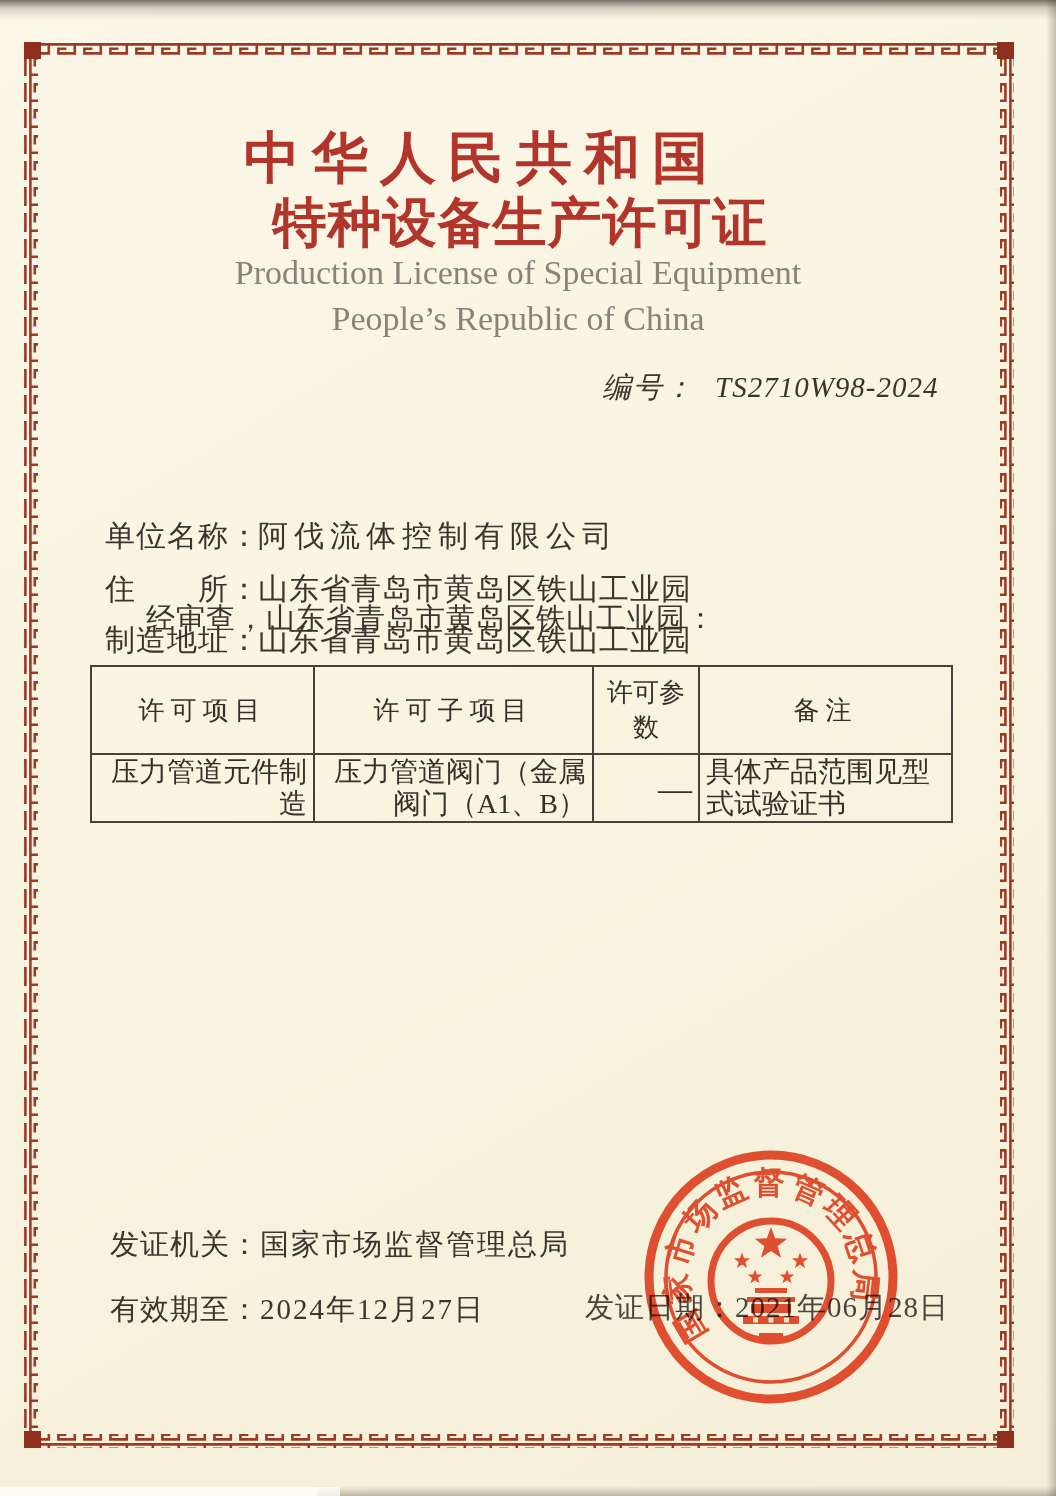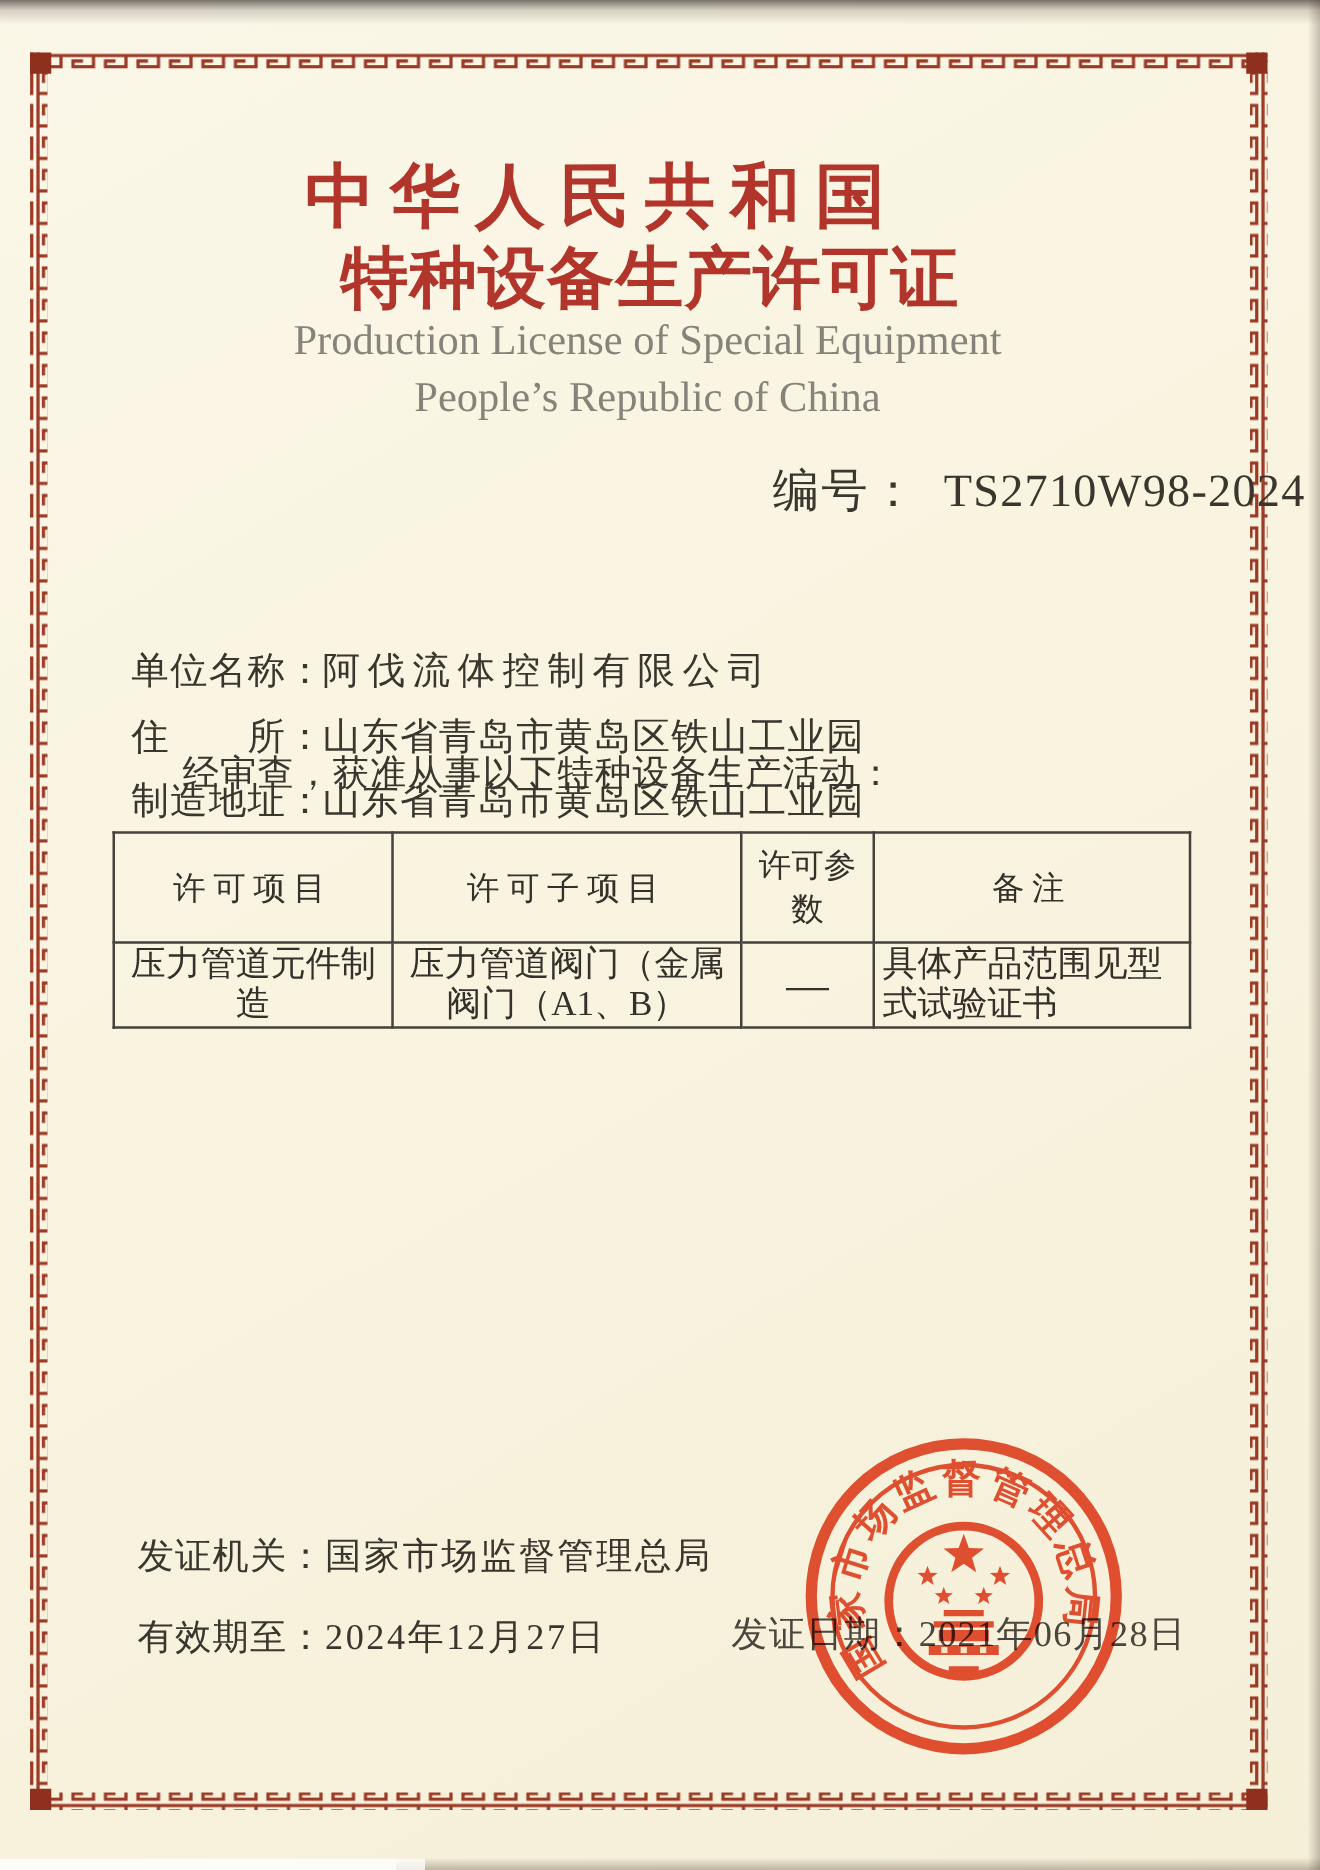--- a/index.html
+++ b/index.html
@@ -23,42 +23,42 @@
   .title-cn{left:0;width:100%;text-align:center;color:#b1352a;font-weight:700;
     font-size:56px;line-height:1;white-space:nowrap;}
   .title-cn.l1{top:130px;letter-spacing:12px;transform:translateX(-46px);}
   .title-cn.l2{top:196px;font-size:54px;letter-spacing:1px;transform:translateX(-8px);}
   .title-en{left:0;width:100%;text-align:center;color:#87837a;font-size:34px;line-height:1;
     white-space:nowrap;transform:translateX(-10px);}
   .title-en.l1{top:256px;}
   .title-en.l2{top:302px;}
 
   
-  .license-no{top:368px;left:618px;font-size:37px;white-space:nowrap;}
+  .license-no{top:368px;left:602px;font-size:29px;white-space:nowrap;font-style:italic;}
   .license-no .lbl{letter-spacing:2px;}
   .license-no .val{margin-left:20px;letter-spacing:1px;}
 
   
   .field{left:90px;font-size:30px;white-space:pre;}
   .field .lbl{display:inline-block;width:153px;letter-spacing:1px;margin-top:32px;}
   .field .val{letter-spacing:1px;}
   .field.company{top:450px;}
   .field.company .val{letter-spacing:6px;}
   .field.address1{top:503px;}
   .field.address2{top:554px;}
   .intro{top:599px;left:146px;font-size:29px;letter-spacing:1px;}
 
   
   table.scope{position:absolute;top:665px;left:90px;width:861px;
     border-collapse:collapse;table-layout:fixed;font-size:28px;color:#35302a;}
   table.scope th,table.scope td{border:2px solid #46413b;padding:1px 6px;}
   table.scope th{height:46px;font-weight:500;letter-spacing:6px;font-size:26px;text-align:center;}
   table.scope th:nth-child(3){letter-spacing:0;padding:8px 2px;}
   table.scope td{height:60px;vertical-align:middle;line-height:1.15;}
-  td.c{text-align:center;}
+  td.c{text-align:right;}
   td.l{text-align:left;padding:0 8px;}
   td.dash{font-size:34px;}
 
   
   .brow{left:90px;font-size:29px;white-space:nowrap;margin-left:20px;}
   .brow .lbl{display:inline-block;width:150px;letter-spacing:1px;}
   .brow .val{letter-spacing:2px;}
   .issuer{top:1225px;}
   .valid{top:1290px;}
   .issue-date{top:1288px;left:585px;font-size:29px;color:#4a453d;letter-spacing:1px;white-space:nowrap;}
@@ -107,21 +107,21 @@
 
 <div class="abs field company">
   <span class="lbl">单位名称：</span><span class="val">阿伐流体控制有限公司</span>
 </div>
 <div class="abs field address1">
   <span class="lbl">住　　所：</span><span class="val">山东省青岛市黄岛区铁山工业园</span>
 </div>
 <div class="abs field address2">
   <span class="lbl">制造地址：</span><span class="val">山东省青岛市黄岛区铁山工业园</span>
 </div>
-<div class="abs intro">经审查，获准从事以下特种设备生产活动：</div>
+<div class="abs intro">经审查，山东省青岛市黄岛区铁山工业园：</div>
 
 <table class="scope">
   <colgroup>
       <col style="width:223px">
       <col style="width:279px">
       <col style="width:106px">
       <col style="width:253px">
     </colgroup>
   <thead>
     <tr>

